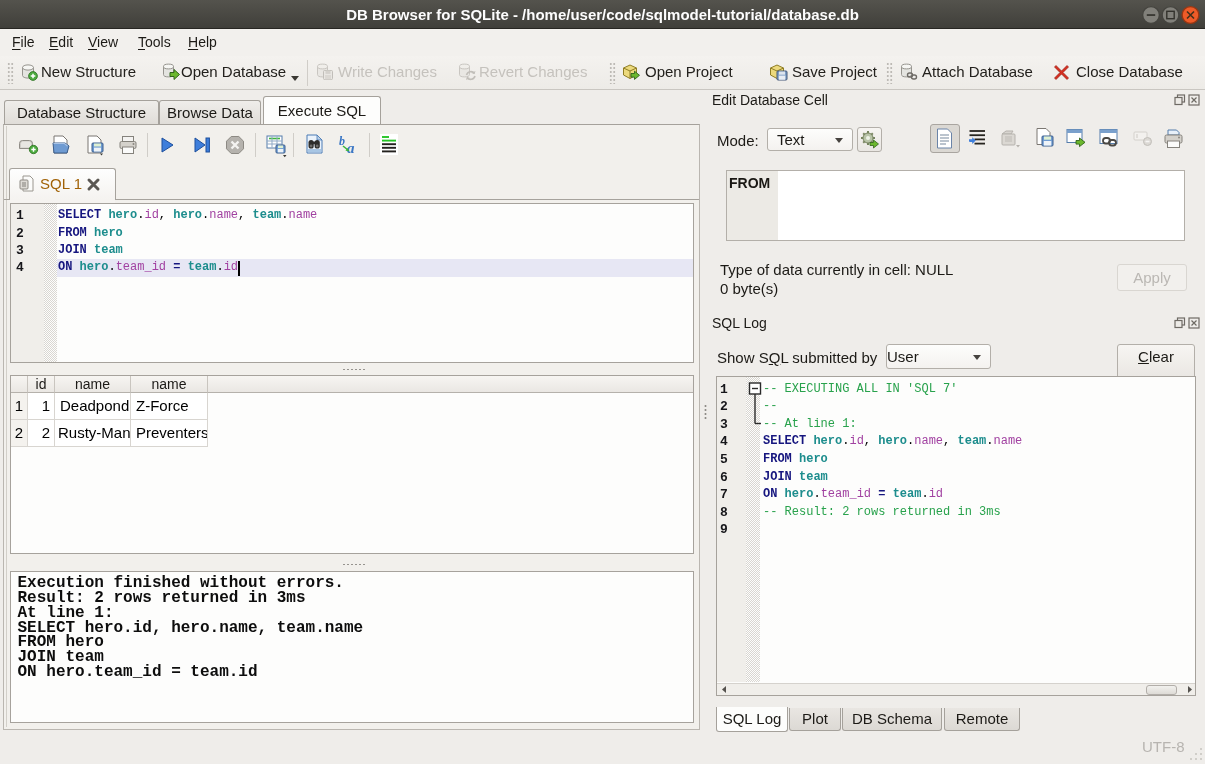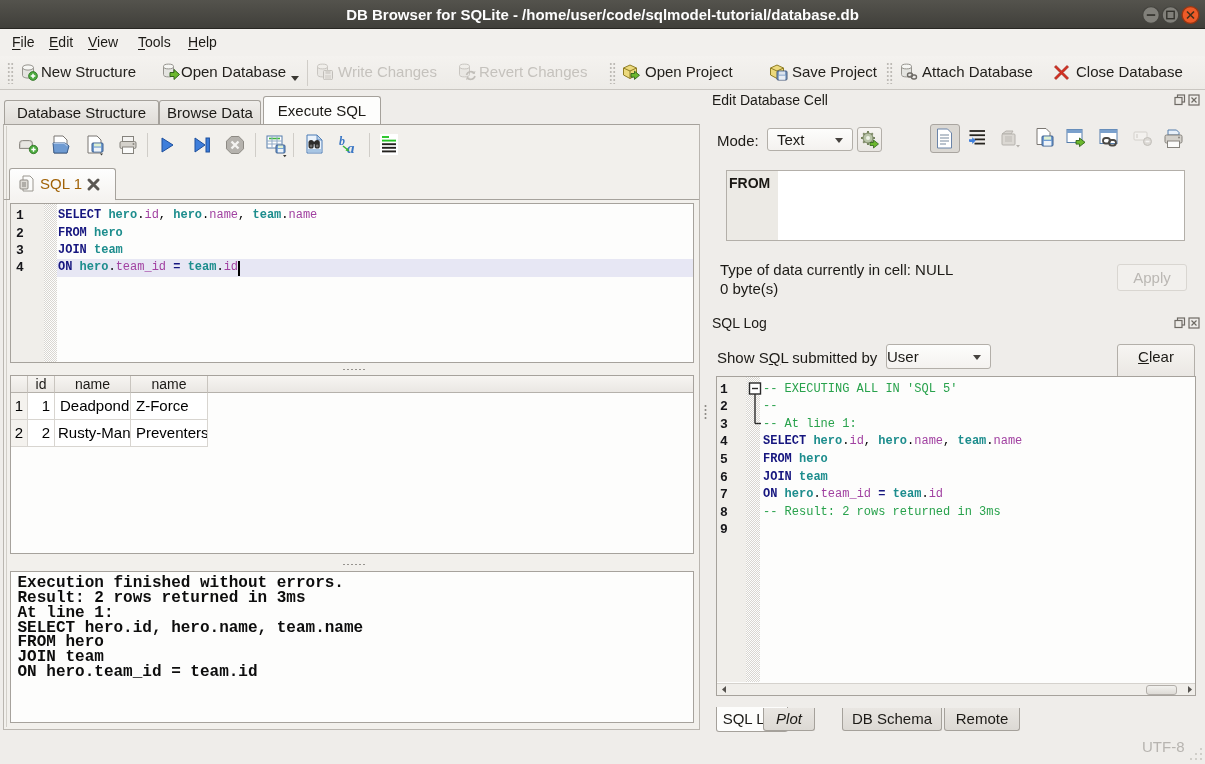--- a/index.html
+++ b/index.html
@@ -420,41 +420,41 @@
     <rect width="14" height="305" fill="url(#chk)"></rect>
   </svg>
   <div class="abs mono gut" style="left:720px; top:380.8px; line-height:17.56px;">1<br>2<br>3<br>4<br>5<br>6<br>7<br>8<br>9</div>
   <svg class="abs" style="left:748px; top:382px;" width="16" height="45" viewBox="0 0 16 45">
     <rect x="1.5" y="1" width="11" height="11" fill="#fff" stroke="#2a2a2a" stroke-width="1.4"></rect>
     <line x1="4" y1="6.5" x2="10" y2="6.5" stroke="#2a2a2a" stroke-width="1.4"></line>
     <line x1="7" y1="12" x2="7" y2="41.5" stroke="#2a2a2a" stroke-width="1.4"></line>
     <line x1="7" y1="41.5" x2="13" y2="41.5" stroke="#2a2a2a" stroke-width="1.4"></line>
   </svg>
   <div class="abs" style="left:763px; top:380.8px; width:430px;">
-    <div class="abs codeline mono" style="top:0px; height:17.56px; line-height:17.56px;"><span class="c">-- EXECUTING ALL IN 'SQL 5'</span></div>
+    <div class="abs codeline mono" style="top:0px; height:17.56px; line-height:17.56px;"><span class="c">-- EXECUTING ALL IN 'SQL 7'</span></div>
     <div class="abs codeline mono" style="top:17.56px; height:17.56px; line-height:17.56px;"><span class="c">--</span></div>
     <div class="abs codeline mono" style="top:35.12px; height:17.56px; line-height:17.56px;"><span class="c">-- At line 1:</span></div>
     <div class="abs codeline mono" style="top:52.68px; height:17.56px; line-height:17.56px;"><span class="k">SELECT</span> <span class="t">hero</span>.<span class="f">id</span>, <span class="t">hero</span>.<span class="f">name</span>, <span class="t">team</span>.<span class="f">name</span></div>
     <div class="abs codeline mono" style="top:70.24px; height:17.56px; line-height:17.56px;"><span class="k">FROM</span> <span class="t">hero</span></div>
     <div class="abs codeline mono" style="top:87.8px; height:17.56px; line-height:17.56px;"><span class="k">JOIN</span> <span class="t">team</span></div>
     <div class="abs codeline mono" style="top:105.36px; height:17.56px; line-height:17.56px;"><span class="k">ON</span> <span class="t">hero</span>.<span class="f">team_id</span> <span class="k">=</span> <span class="t">team</span>.<span class="f">id</span></div>
     <div class="abs codeline mono" style="top:122.92px; height:17.56px; line-height:17.56px;"><span class="c">-- Result: 2 rows returned in 3ms</span></div>
   </div>
 
   <div class="abs" style="left:717px; top:683px; width:478px; height:12px; background:#f0eeea; border-top:1px solid #d5d2cd;"></div>
   <div class="abs" style="left:1146px; top:684.5px; width:31px; height:10px; background:linear-gradient(#f2f1ee,#dedbd6); border:1px solid #b2aea9; border-radius:3px;"></div>
   <svg class="abs" style="left:718px; top:684px;" width="12" height="11" viewBox="0 0 12 11">
     <path d="M8 2 L4 5.5 L8 9 Z" fill="#55524e"></path>
   </svg>
   <svg class="abs" style="left:1184px; top:684px;" width="12" height="11" viewBox="0 0 12 11">
     <path d="M4 2 L8 5.5 L4 9 Z" fill="#55524e"></path>
   </svg>
 
   <div class="abs btab active" style="left:716px; top:707px; width:72px; height:25px; line-height:23px;">SQL Log</div>
-  <div class="abs btab" style="left:763px; top:708px; width:52px; height:23px; line-height:21px;font-style:italic;">Plot</div>
+  <div class="abs btab" style="left:789px; top:708px; width:52px; height:23px; line-height:21px;">Plot</div>
   <div class="abs btab" style="left:842px; top:708px; width:100px; height:23px; line-height:21px;">DB Schema</div>
   <div class="abs btab" style="left:944px; top:708px; width:76px; height:23px; line-height:21px;">Remote</div>
 
   <div class="abs" style="left:1142px; top:738px; font-size:15px; color:#b7b4b0;">UTF-8</div>
   <svg class="abs" style="left:1188px; top:746px;" width="15" height="15" viewBox="0 0 15 15">
     <g fill="#c6c3be">
       <circle cx="13" cy="3" r="1"></circle>
       <circle cx="13" cy="8" r="1"></circle>
       <circle cx="8" cy="8" r="1"></circle>
       <circle cx="13" cy="13" r="1"></circle>

